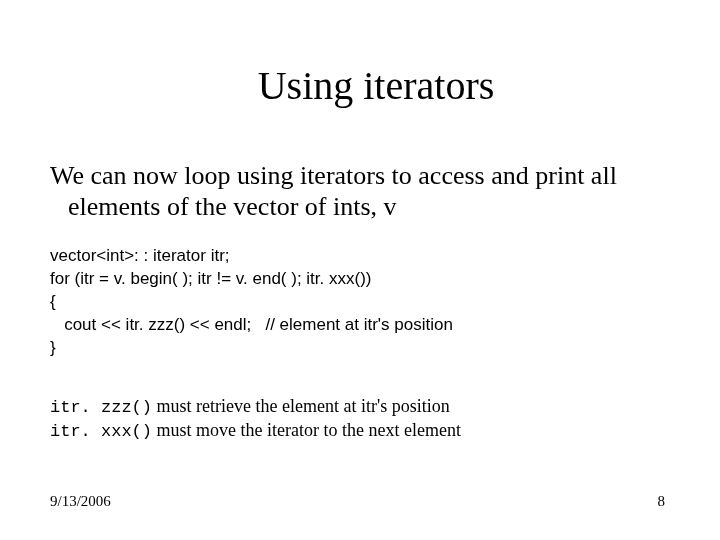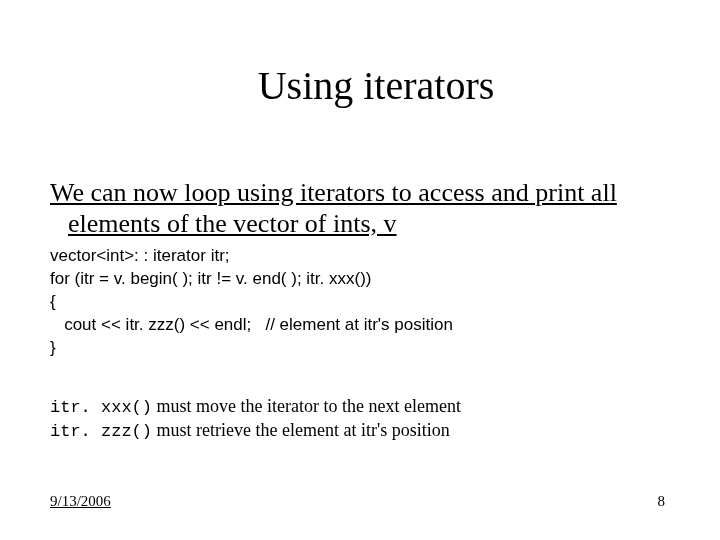--- a/index.html
+++ b/index.html
@@ -22,26 +22,25 @@
     position: absolute;
     top: 62px;
     left: 16px;
     width: 720px;
     text-align: center;
     font-size: 40px;
     font-weight: normal;
   }
   .body-text {
     position: absolute;
-    top: 177px;
+    top: 160px;
     left: 50px;
     width: 620px;
     font-size: 26px;
     line-height: 1.2;
-    text-decoration: underline;
   }
   .body-text .indent {
     display: block;
     text-indent: -18px;
     padding-left: 18px;
   }
   .code-block {
     position: absolute;
     top: 245px;
     left: 50px;
@@ -61,21 +60,20 @@
   }
   .notes .mono {
     font-family: "Courier New", Courier, monospace;
     font-size: 17px;
   }
   .footer-date {
     position: absolute;
     left: 50px;
     bottom: 30px;
     font-size: 15px;
-    text-decoration: underline;
   }
   .footer-page {
     position: absolute;
     right: 55px;
     bottom: 30px;
     font-size: 15px;
   }
 </style>
 </head>
 <body>
@@ -89,23 +87,23 @@
   </div>
 
   <div class="code-block"><span>vector&lt;int&gt;: : iterator itr;</span>
 <span>for (itr = v. begin( ); itr != v. end( ); itr. xxx())</span>
 <span>{</span>
 <span>   cout &lt;&lt; itr. zzz() &lt;&lt; endl;   // element at itr's position</span>
 <span>}</span></div>
 
   <div class="notes">
     <div>
-      <span class="mono">itr. xxx()</span><span>  must move the iterator to the next element</span>
+      <span class="mono">itr. zzz()</span><span> must retrieve the element at itr's position</span>
     </div>
     <div>
-      <span class="mono">itr. zzz()</span><span> must retrieve the element at itr's position</span>
+      <span class="mono">itr. xxx()</span><span>  must move the iterator to the next element</span>
     </div>
   </div>
 
   <div class="footer-date">9/13/2006</div>
   <div class="footer-page">8</div>
 
 </div>
 
 </body></html>

